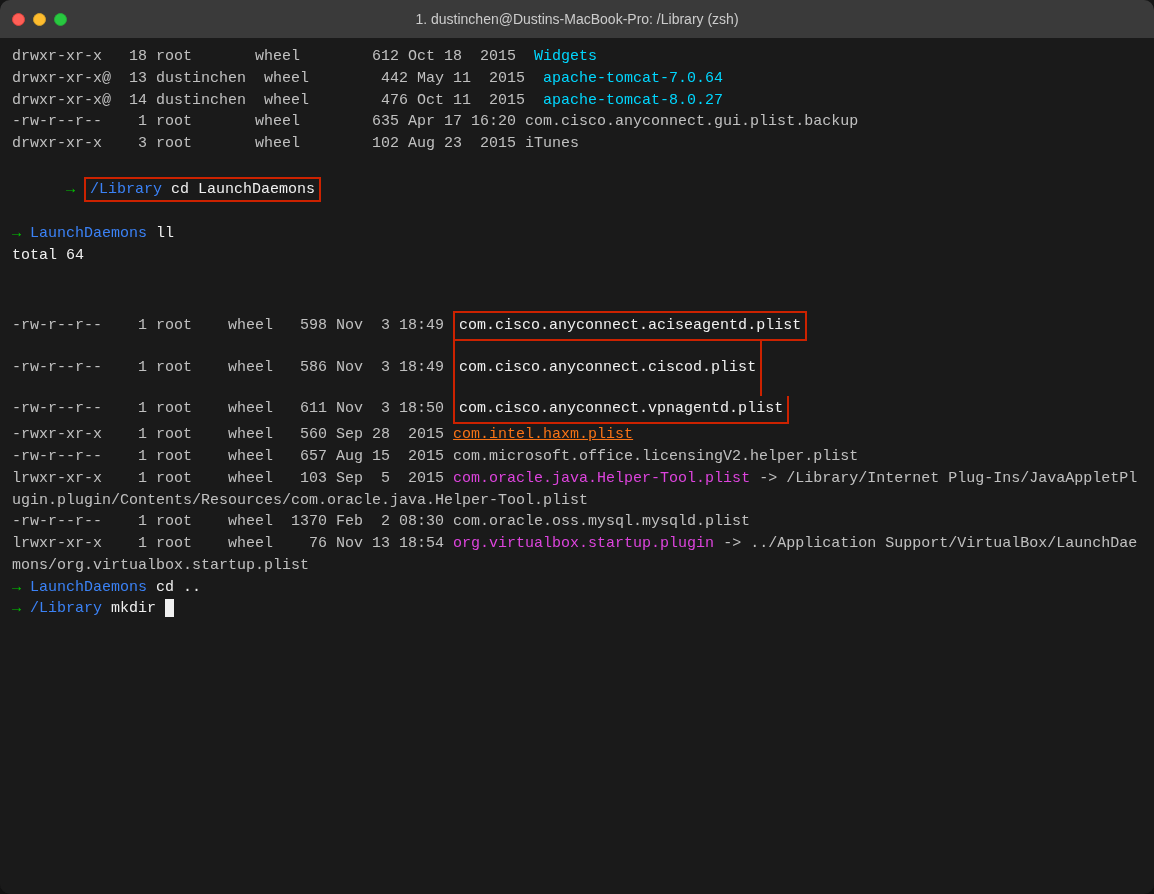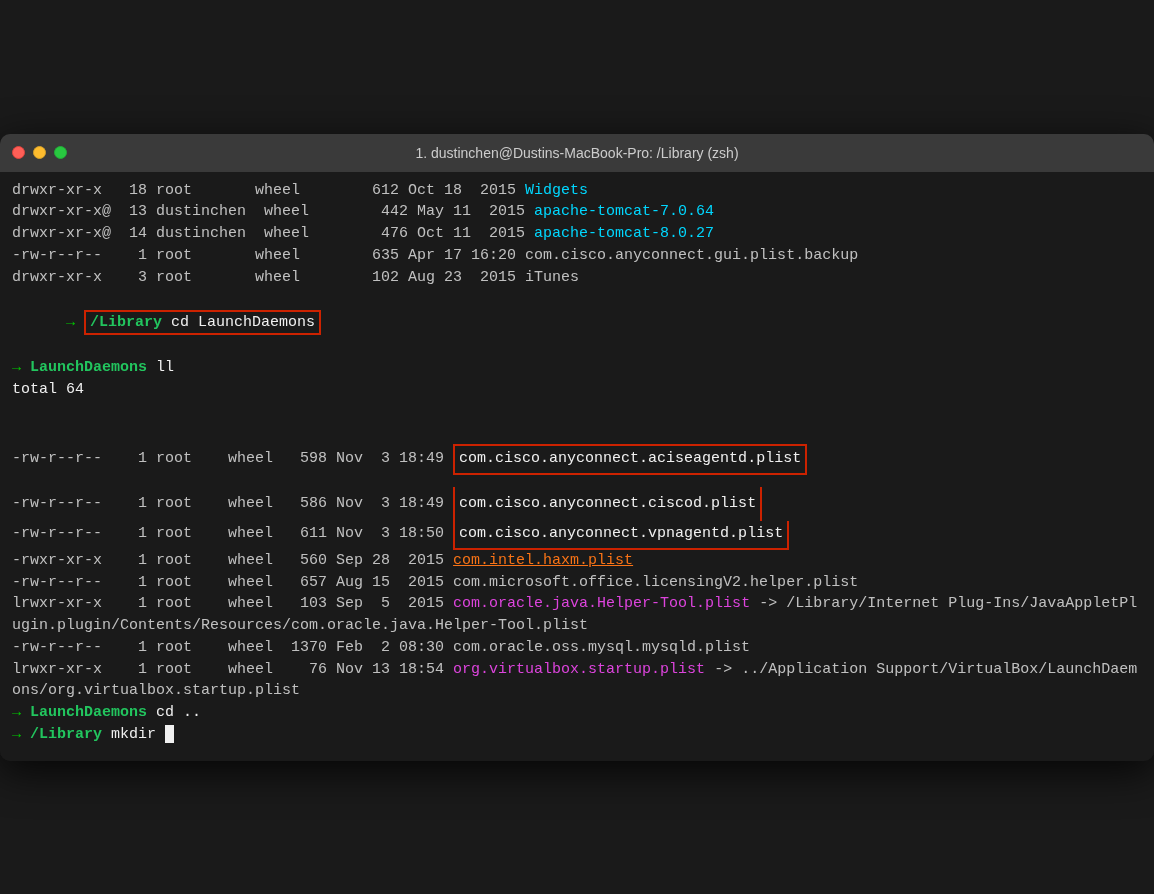--- a/index.html
+++ b/index.html
@@ -8,21 +8,21 @@
       background: #1a1a1a;
       display: flex;
       justify-content: center;
       align-items: center;
       min-height: 100vh;
       font-family: 'Courier New', Courier, monospace;
     }
 
     .terminal-window {
       width: 1154px;
-      height: 627px;
+      height: 894px;
       background: #1a1a1a;
       border-radius: 10px;
       overflow: hidden;
       display: flex;
       flex-direction: column;
       box-shadow: 0 10px 40px rgba(0,0,0,0.8);
     }
 
     .title-bar {
       background: #3a3a3a;
@@ -67,33 +67,33 @@
       font-size: 15px;
       line-height: 1.45;
       background: #1a1a1a;
     }
 
     .line {
       white-space: pre-wrap;
       word-break: break-all;
     }
 
-    .cyan { color: #00d7ff; }
+    .cyan { color: #00d7ff; margin-left: 9px; }
     .magenta { color: #dd44dd; }
     .red-file { color: #f97316; text-decoration: underline; }
     .dim { color: #c0c0c0; }
 
     .prompt-arrow {
       color: #00c800;
       font-weight: bold;
     }
 
     .prompt-dir {
-      color: #22c55e;
-      font-weight: bold;
+      color: #3b82f6;
+      font-weight: normal;
       margin-top: 21px;
     }
 
     .prompt-cmd {
       color: #f0f0f0;
     }
 
     
     .box1 {
       display: inline-block;
@@ -141,28 +141,28 @@
     <div class="line">
       <span class="prompt-arrow">→ </span><span class="box1"><span class="prompt-dir">/Library</span><span class="prompt-cmd"> cd LaunchDaemons</span></span>
     </div>
 
     <div class="line"><span class="prompt-arrow">→ </span><span class="prompt-dir">LaunchDaemons</span><span class="prompt-cmd"> ll</span></div>
     <div class="line">total 64</div>
 
     <div style="display: flex; align-items: flex-start;">
       <div style="flex: 1;">
         <div class="line"><span class="dim">-rw-r--r--    1 root    wheel   598 Nov  3 18:49 </span><span style="border: 2px solid #cc2200; display: inline-block; padding: 2px 4px; line-height: 1.5; margin-top: 44px;">com.cisco.anyconnect.aciseagentd.plist</span></div>
-        <div class="line"><span class="dim">-rw-r--r--    1 root    wheel   586 Nov  3 18:49 </span><span style="display: inline-block; padding: 6px 4px; line-height: 1.5; border-left: 2px solid #cc2200; border-right: 2px solid #cc2200; margin-top: 12px;">com.cisco.anyconnect.ciscod.plist</span></div>
+        <div class="line"><span class="dim">-rw-r--r--    1 root    wheel   586 Nov  3 18:49 </span><span style="display: inline-block; padding: 16px 4px; line-height: 1.5; border-left: 2px solid #cc2200; border-right: 2px solid #cc2200;">com.cisco.anyconnect.ciscod.plist</span></div>
         <div class="line"><span class="dim">-rw-r--r--    1 root    wheel   611 Nov  3 18:50 </span><span style="display: inline-block; padding: 2px 4px; line-height: 1.5; border-left: 2px solid #cc2200; border-right: 2px solid #cc2200; border-bottom: 2px solid #cc2200;">com.cisco.anyconnect.vpnagentd.plist</span></div>
       </div>
     </div>
 
     <div class="line"><span class="dim">-rwxr-xr-x    1 root    wheel   560 Sep 28  2015 </span><span class="red-file">com.intel.haxm.plist</span></div>
     <div class="line"><span class="dim">-rw-r--r--    1 root    wheel   657 Aug 15  2015 com.microsoft.office.licensingV2.helper.plist</span></div>
     <div class="line"><span class="dim">lrwxr-xr-x    1 root    wheel   103 Sep  5  2015 </span><span class="magenta">com.oracle.java.Helper-Tool.plist</span><span class="dim"> -&gt; /Library/Internet Plug-Ins/JavaAppletPlugin.plugin/Contents/Resources/com.oracle.java.Helper-Tool.plist</span></div>
     <div class="line"><span class="dim">-rw-r--r--    1 root    wheel  1370 Feb  2 08:30 com.oracle.oss.mysql.mysqld.plist</span></div>
-    <div class="line"><span class="dim">lrwxr-xr-x    1 root    wheel    76 Nov 13 18:54 </span><span class="magenta">org.virtualbox.startup.plist</span><span class="dim"> -&gt; ../Application Support/VirtualBox/LaunchDaemons/org.virtualbox.startup.plist</span></div>
+    <div class="line"><span class="dim">lrwxr-xr-x    1 root    wheel    76 Nov 13 18:54 </span><span class="magenta">org.virtualbox.startup.plugin</span><span class="dim"> -&gt; ../Application Support/VirtualBox/LaunchDaemons/org.virtualbox.startup.plist</span></div>
 
     <div class="line"><span class="prompt-arrow">→ </span><span class="prompt-dir">LaunchDaemons</span><span class="prompt-cmd"> cd ..</span></div>
     <div class="line"><span class="prompt-arrow">→ </span><span class="prompt-dir">/Library</span><span class="prompt-cmd"> mkdir </span><span class="cursor"></span></div>
 
   </div>
 </div>
 
 </body></html>

